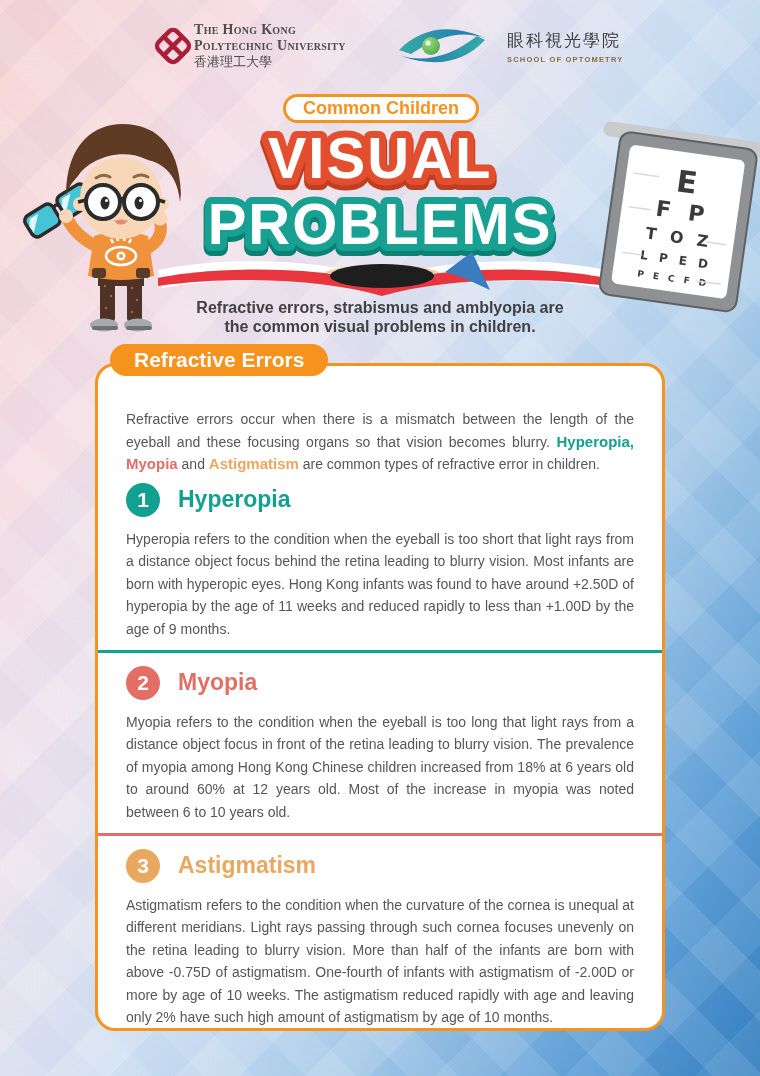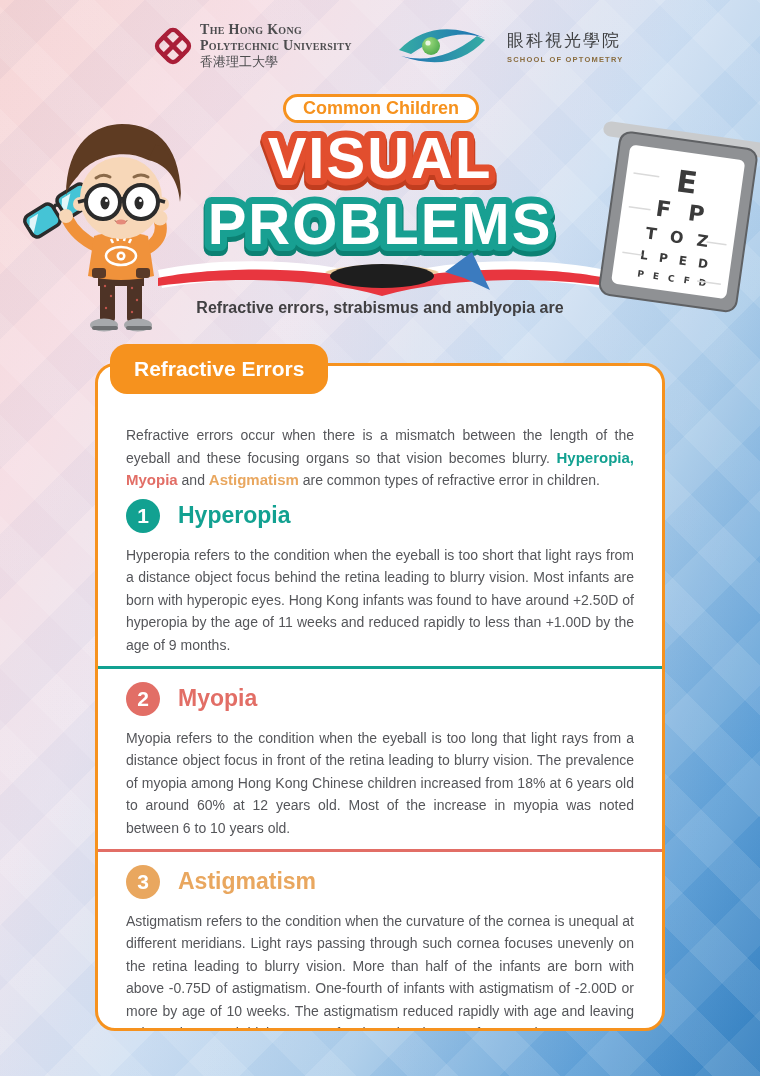--- a/index.html
+++ b/index.html
@@ -9,21 +9,21 @@
   .poster{
     position:relative; width:760px; height:1076px; overflow:hidden;
     background-image:
       repeating-linear-gradient(45deg, rgba(255,255,255,0.10) 0 36px, rgba(255,255,255,0) 36px 72px),
       repeating-linear-gradient(-45deg, rgba(255,255,255,0.09) 0 46px, rgba(120,170,220,0.05) 46px 92px),
       linear-gradient(118deg,#F6D2D2 0%,#F5DCE3 20%,#EBE2ED 35%,#CFDFF2 52%,#ABCCE9 68%,#5E9FD6 86%,#2E7CBE 100%);
   }
 
   
   .header{ position:absolute; top:18px; left:0; width:100%; height:70px; }
-  .polyu{ position:absolute; left:152px; top:4px; display:flex; align-items:center; gap:6px;justify-content:flex-end; }
+  .polyu{ position:absolute; left:152px; top:4px; display:flex; align-items:center; gap:0;justify-content:flex-end; }
   .polyu-text{ color:#4C4C4E; font-family:"Liberation Serif", serif; line-height:1.12; }
   .polyu-en{ font-variant:small-caps; font-weight:bold; font-size:14px; letter-spacing:0.3px; }
   .polyu-cn{ font-size:13px; margin-top:2px; font-family:"Liberation Sans", sans-serif; }
   .optometry{ position:absolute; left:395px; top:2px; display:flex; align-items:center; gap:16px; }
   .opt-cn{ font-size:17px; color:#3F4042; letter-spacing:2px; font-family:"Liberation Serif", serif; }
   .opt-en{ font-size:7.5px; color:#8A6D3F; font-weight:bold; letter-spacing:1.2px; text-align:right; margin-top:3px; }
 
   
   .hero-badge{
     position:absolute; left:283px; top:94px; width:196px; height:29px;
@@ -45,29 +45,29 @@
   .character-svg{ position:absolute; left:8px; top:104px; }
   .eyechart-svg{ position:absolute; left:598px; top:116px; }
 
   
   .card{
     position:absolute; left:95px; top:363px; width:570px; height:668px;
     background:#FFFFFF; border:3px solid #F6921E; border-radius:20px;
     padding:20px 28px 16px 28px; overflow:hidden;
   }
   .card-badge{
-    position:absolute; left:110px; top:344px; height:50px; padding:0 24px;
+    position:absolute; left:110px; top:344px; height:32px; padding:0 24px;
     background:#F6921E; border-radius:17px;
     display:flex; align-items:center; justify-content:center;
     color:#FFFFFF; font-weight:bold; font-size:21px; z-index:3;
   }
   .card p.body{
     color:#55565A; font-size:14px; line-height:22.5px; text-align:justify;
   }
-  .intro{ margin-top:38px; }
+  .intro{ margin-top:22px; }
   .kw-teal{ color:#12A191; font-size:15px; }
   .kw-salmon{ color:#E26E66; font-size:15px; }
   .kw-orange{ color:#E9A75F; font-size:15px; }
 
   .sec-head{ display:flex; align-items:center; gap:18px; margin-top:7px; height:34px; }
   .sec-num{
     width:34px; height:34px; border-radius:50%平; border-radius:50%;
     display:flex; align-items:center; justify-content:center;
     color:#fff; font-weight:bold; font-size:21px; flex:0 0 34px;
   }
@@ -146,20 +146,21 @@
     <path d="M232,30 C160,8 60,10 8,22 L12,40 C80,28 170,28 232,44 Z" fill="#FFFFFF"></path>
     <path d="M232,30 C304,8 404,10 456,22 L452,40 C384,28 294,28 232,44 Z" fill="#FFFFFF"></path>
     <path d="M232,34 C150,16 55,20 8,30 L8,38 C80,28 168,30 232,48 C296,30 384,28 456,38 L456,30 C409,20 314,16 232,34 Z" fill="#E8363F"></path>
     <path d="M175,24 C200,14 264,14 289,24 C270,34 194,34 175,24 Z" fill="#EECFA0"></path>
     <ellipse cx="232" cy="28" rx="52" ry="12" fill="#1E1E1E"></ellipse>
     <path d="M295,24 L322,4 L340,42 L314,30 Z" fill="#3B7BBF"></path>
   </svg>
 
   <div class="subtitle">
     <div>Refractive errors, strabismus and amblyopia are</div>
+    <div>the common visual problems in children.</div>
   </div>
 
   <svg class="character-svg" width="204" height="232" viewBox="0 0 204 232">
 
     <g transform="rotate(-32 50 115)">
       <rect x="20" y="96" width="32" height="24" rx="6" fill="#45C4D6" stroke="#2B2B2B" stroke-width="3.5"></rect>
       <rect x="58" y="96" width="32" height="24" rx="6" fill="#45C4D6" stroke="#2B2B2B" stroke-width="3.5"></rect>
       <path d="M52,104 Q55,100 58,104" fill="none" stroke="#2B2B2B" stroke-width="3.5"></path>
       <path d="M26,100 l10,0 l-14,14 l0-8 Z" fill="#FFFFFF" opacity="0.85"></path>
       <path d="M64,100 l10,0 l-14,14 l0-8 Z" fill="#FFFFFF" opacity="0.85"></path>

